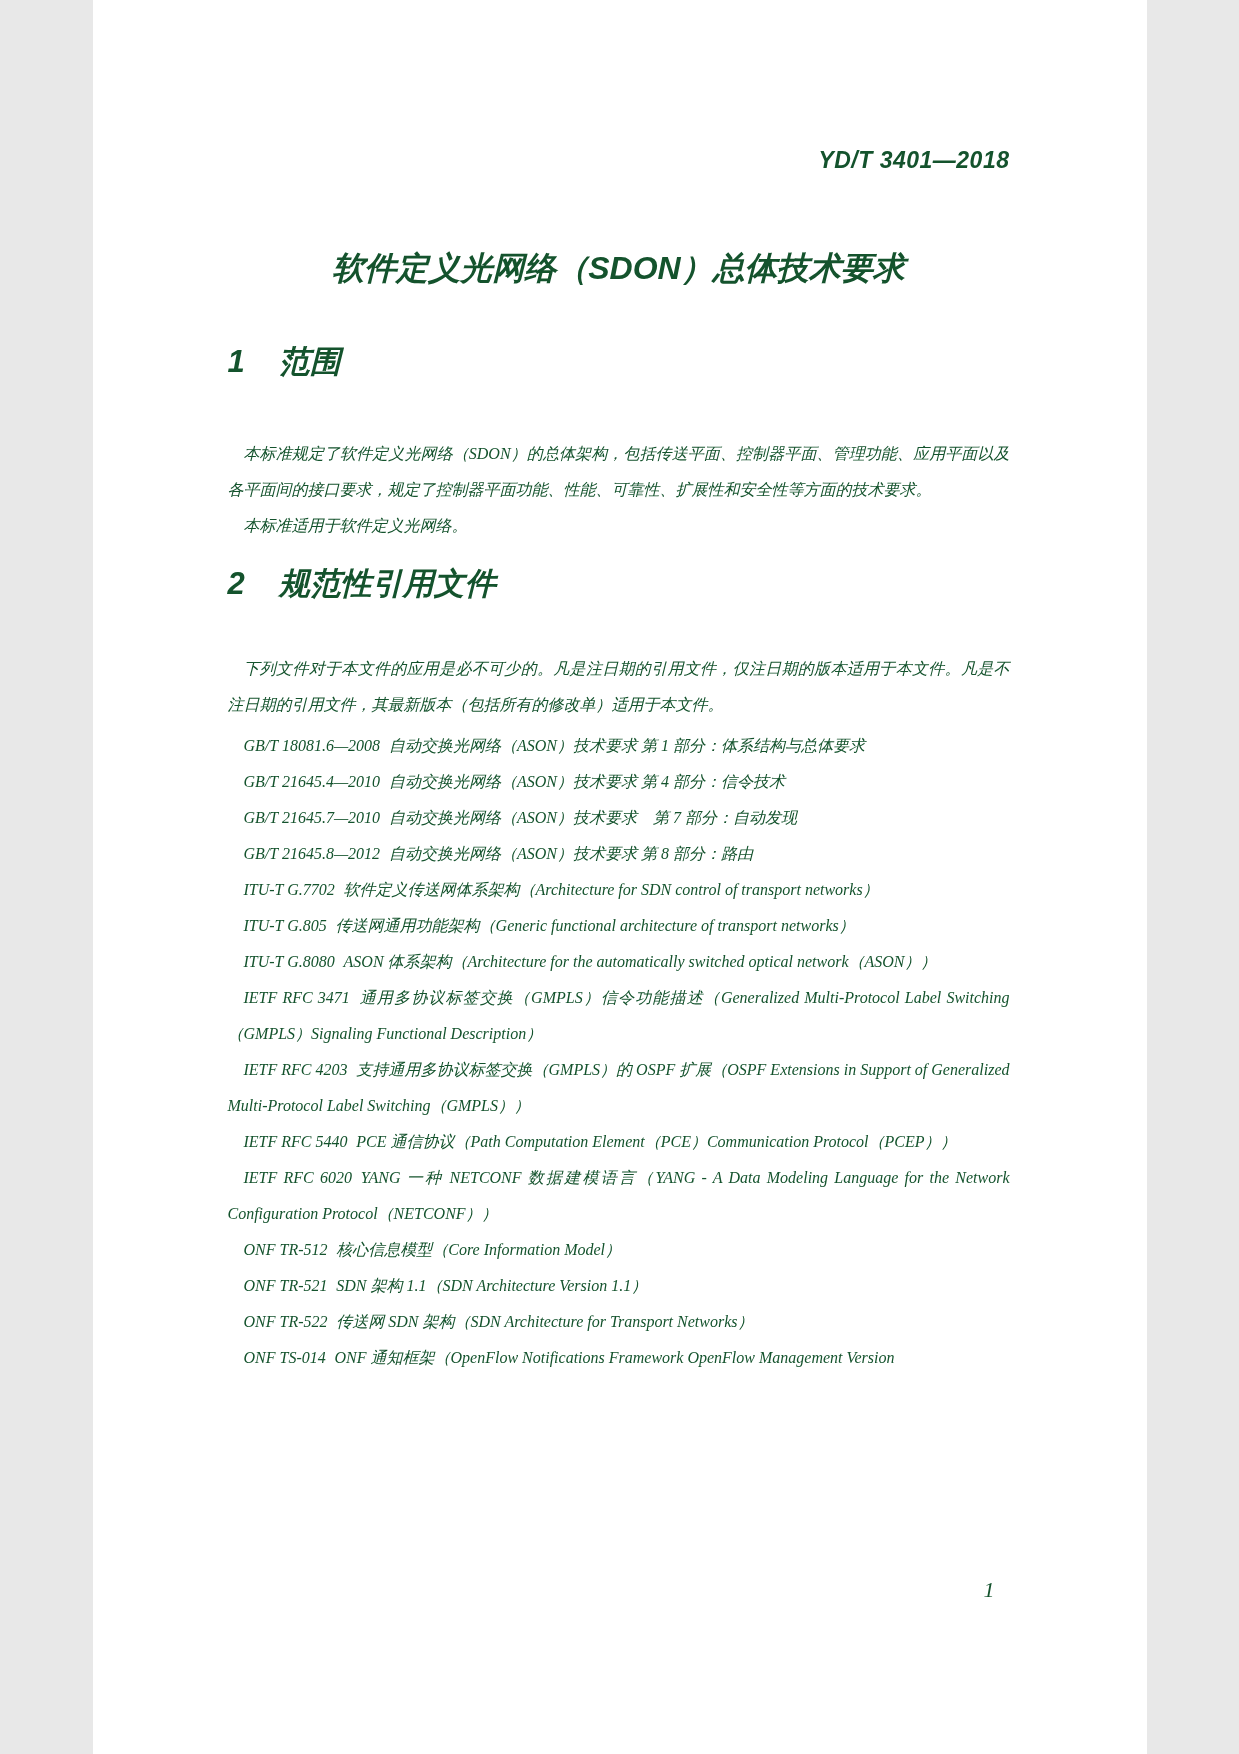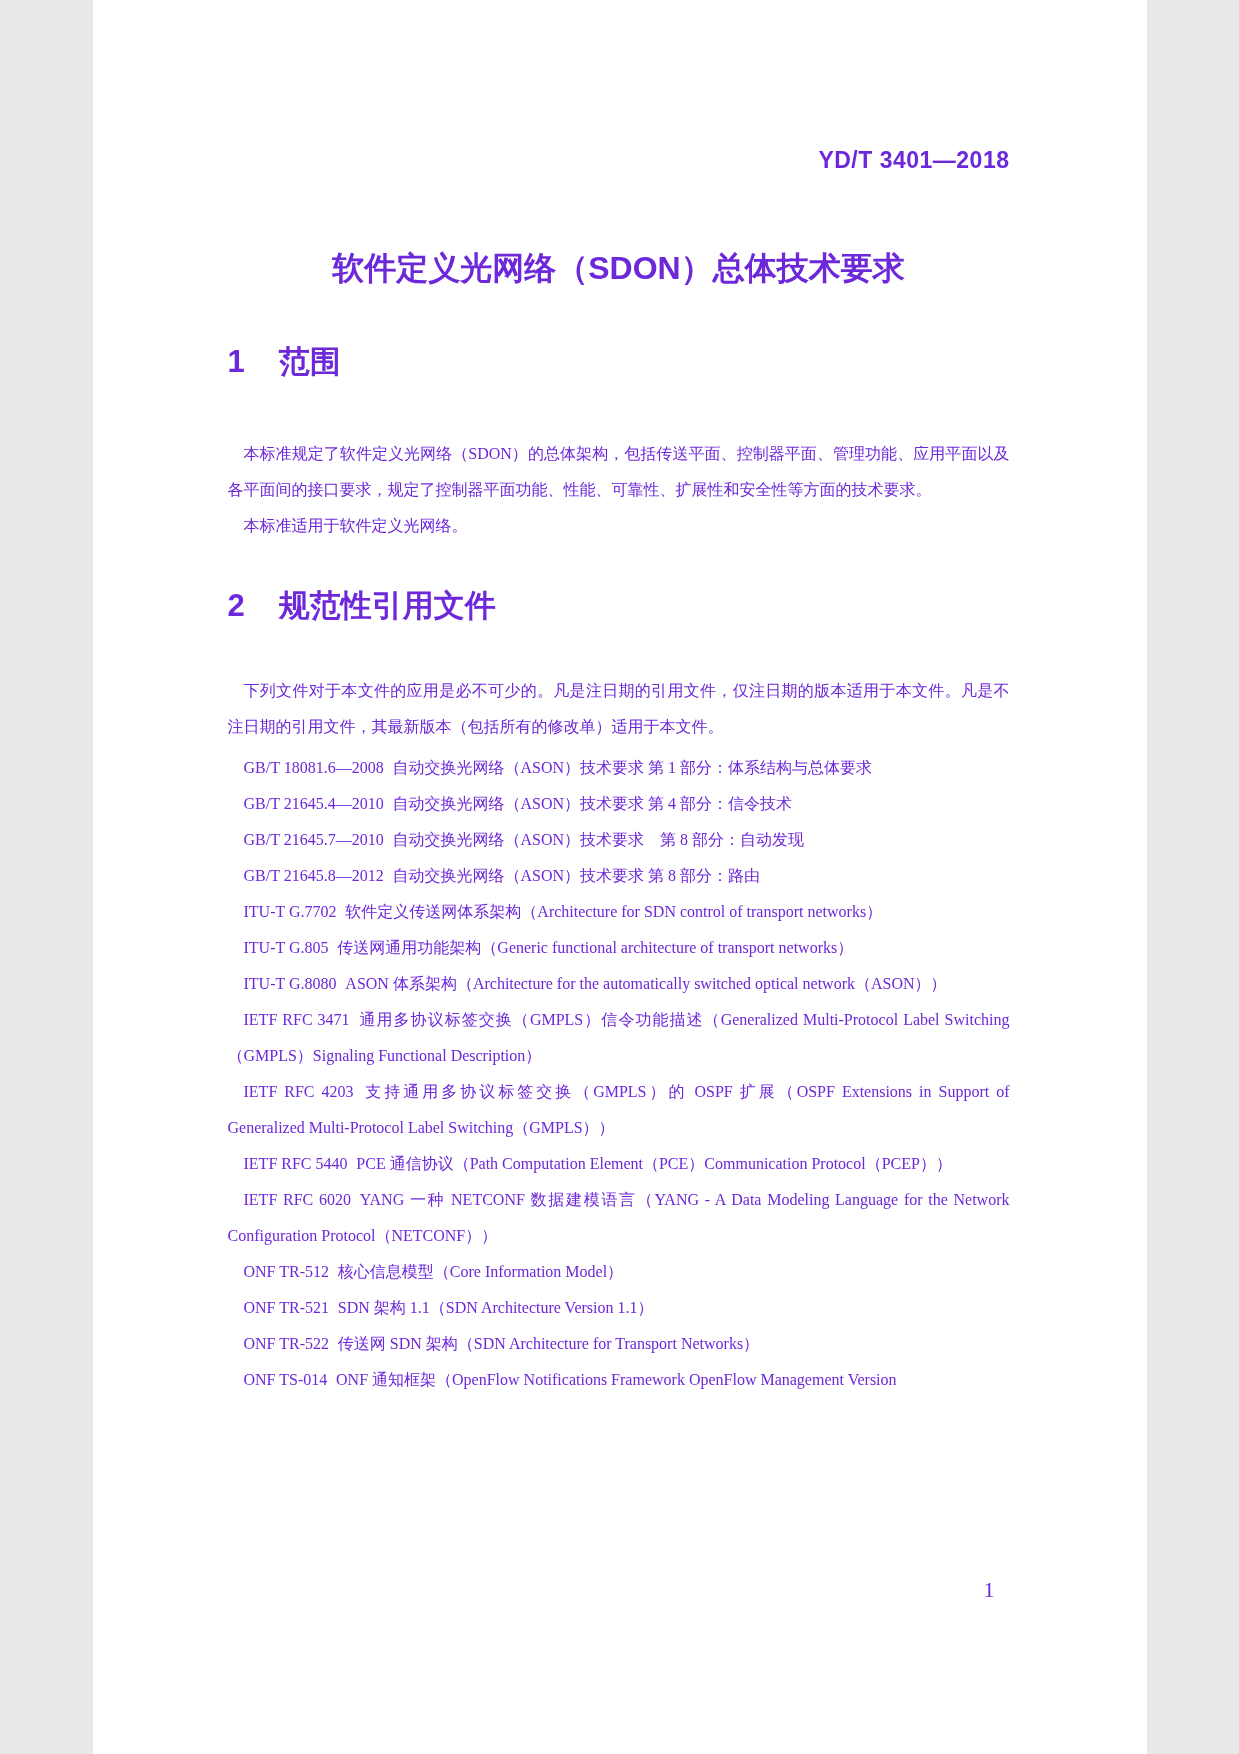--- a/index.html
+++ b/index.html
@@ -2,23 +2,24 @@
 <html><head>
 <meta charset="utf-8">
 <style>
   html, body { margin: 0; padding: 0; background: #e8e8e8; }
   .page {
     position: relative;
     width: 1054px;
     height: 1754px;
     margin: 0 auto;
     background: #ffffff;
-    color: #6d28d9;
+    color: #14532d;
     overflow: hidden;
     font-family: "Liberation Serif", serif;
+    font-style: italic;
   }
   .content {
     margin-left: 135px;
     margin-right: 137px; 
   }
   .doc-number {
     margin-top: 146px;
     text-align: right;
     font-family: "Liberation Sans", sans-serif;
     font-weight: bold;
@@ -36,21 +37,21 @@
   }
   h2.sec {
     margin: 0;
     font-family: "Liberation Sans", sans-serif;
     font-weight: bold;
     font-size: 31px;
     line-height: 28px;
   }
   h2.sec .h-num { margin-right: 1.1em; }
   #sec1-heading { margin-top: 60px; }
-  #sec2-heading { margin-top: 48px; }
+  #sec2-heading { margin-top: 26px; }
   p.body {
     margin: 0;
     font-size: 16px;
     line-height: 36px;
     text-align: justify;
     text-indent: 1em;
   }
   #para1 { margin-top: 60px; }
   #sec2-intro { margin-top: 53px; }
   .refs { margin-top: 5px; }
@@ -83,21 +84,21 @@
 
     <h2 class="sec" id="sec2-heading">
       <span class="h-num">2</span><span>规范性引用文件</span>
     </h2>
 
     <p class="body" id="sec2-intro">下列文件对于本文件的应用是必不可少的。凡是注日期的引用文件，仅注日期的版本适用于本文件。凡是不注日期的引用文件，其最新版本（包括所有的修改单）适用于本文件。</p>
 
     <div class="refs">
       <p class="body"><span class="ref-label">GB/T 18081.6—2008</span><span>自动交换光网络（ASON）技术要求 第 1 部分：体系结构与总体要求</span></p>
       <p class="body"><span class="ref-label">GB/T 21645.4—2010</span><span>自动交换光网络（ASON）技术要求 第 4 部分：信令技术</span></p>
-      <p class="body"><span class="ref-label">GB/T 21645.7—2010</span><span>自动交换光网络（ASON）技术要求　第 8 部分：自动发现</span></p>
+      <p class="body"><span class="ref-label">GB/T 21645.7—2010</span><span>自动交换光网络（ASON）技术要求　第 7 部分：自动发现</span></p>
       <p class="body"><span class="ref-label">GB/T 21645.8—2012</span><span>自动交换光网络（ASON）技术要求 第 8 部分：路由</span></p>
       <p class="body"><span class="ref-label">ITU-T G.7702</span><span>软件定义传送网体系架构（Architecture for SDN control of transport networks）</span></p>
       <p class="body"><span class="ref-label">ITU-T G.805</span><span>传送网通用功能架构（Generic functional architecture of transport networks）</span></p>
       <p class="body"><span class="ref-label">ITU-T G.8080</span><span>ASON 体系架构（Architecture for the automatically switched optical network（ASON））</span></p>
       <p class="body"><span class="ref-label">IETF RFC 3471</span><span>通用多协议标签交换（GMPLS）信令功能描述（Generalized Multi-Protocol Label Switching（GMPLS）Signaling Functional Description）</span></p>
       <p class="body"><span class="ref-label">IETF RFC 4203</span><span>支持通用多协议标签交换（GMPLS）的 OSPF 扩展（OSPF Extensions in Support of Generalized Multi-Protocol Label Switching（GMPLS））</span></p>
       <p class="body"><span class="ref-label">IETF RFC 5440</span><span>PCE 通信协议（Path Computation Element（PCE）Communication Protocol（PCEP））</span></p>
       <p class="body"><span class="ref-label">IETF RFC 6020</span><span>YANG 一种 NETCONF 数据建模语言（YANG - A Data Modeling Language for the Network Configuration Protocol（NETCONF））</span></p>
       <p class="body"><span class="ref-label">ONF TR-512</span><span>核心信息模型（Core Information Model）</span></p>
       <p class="body"><span class="ref-label">ONF TR-521</span><span>SDN 架构 1.1（SDN Architecture Version 1.1）</span></p>

